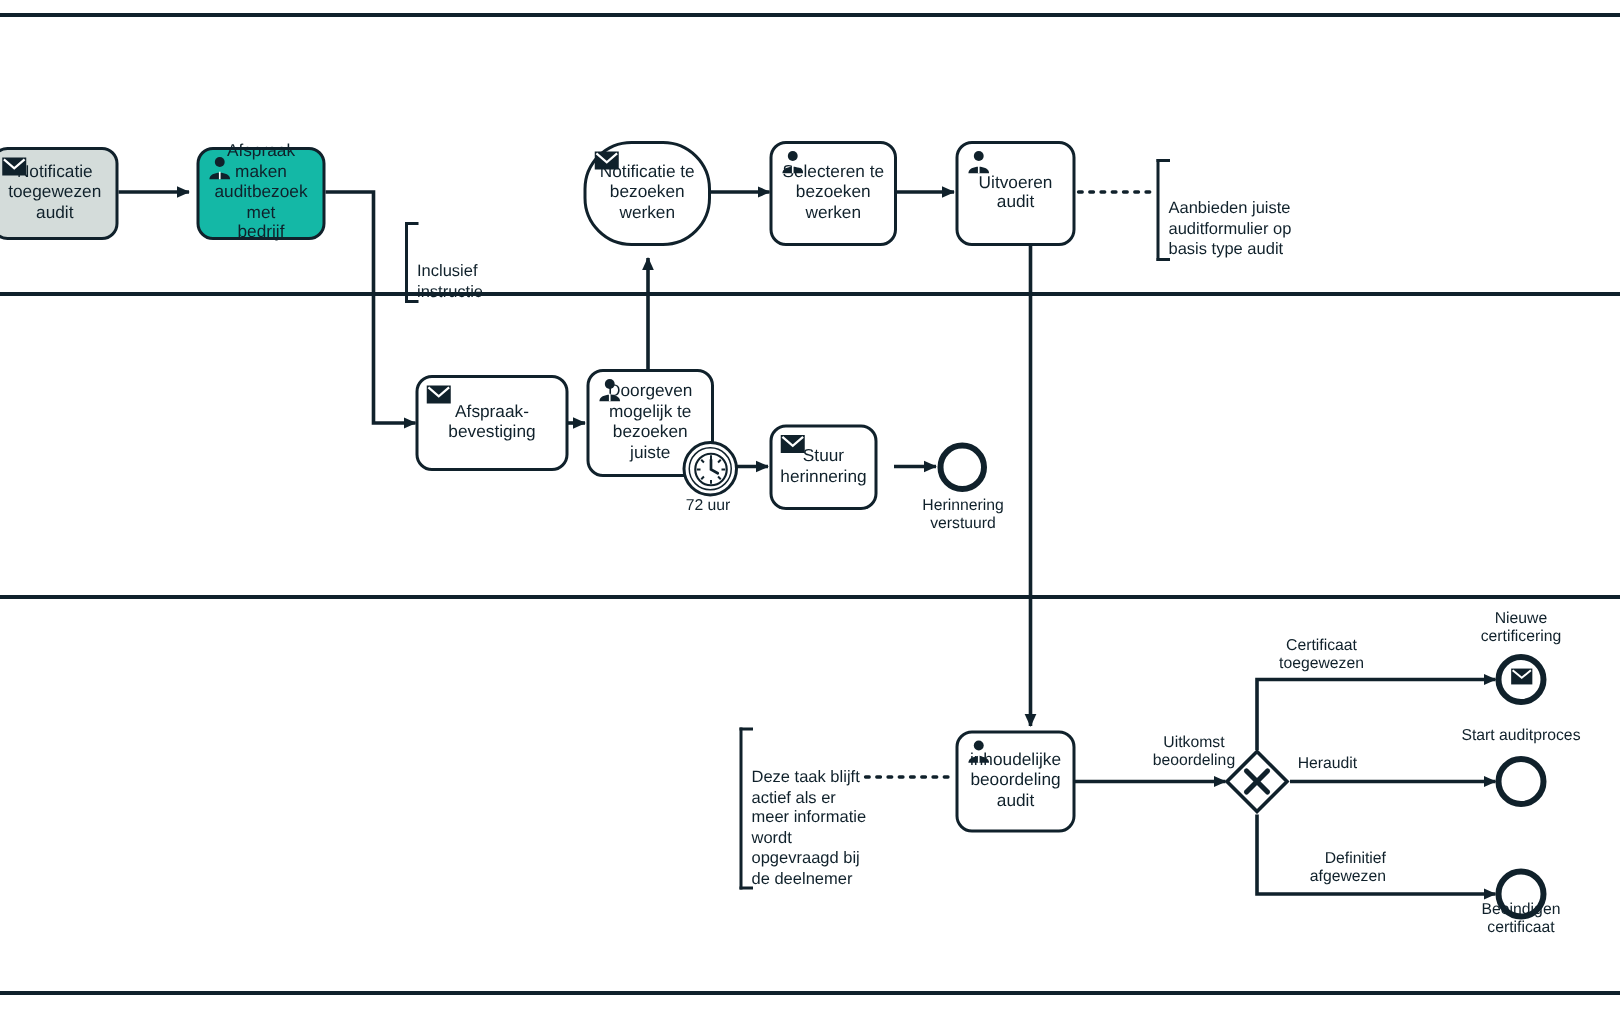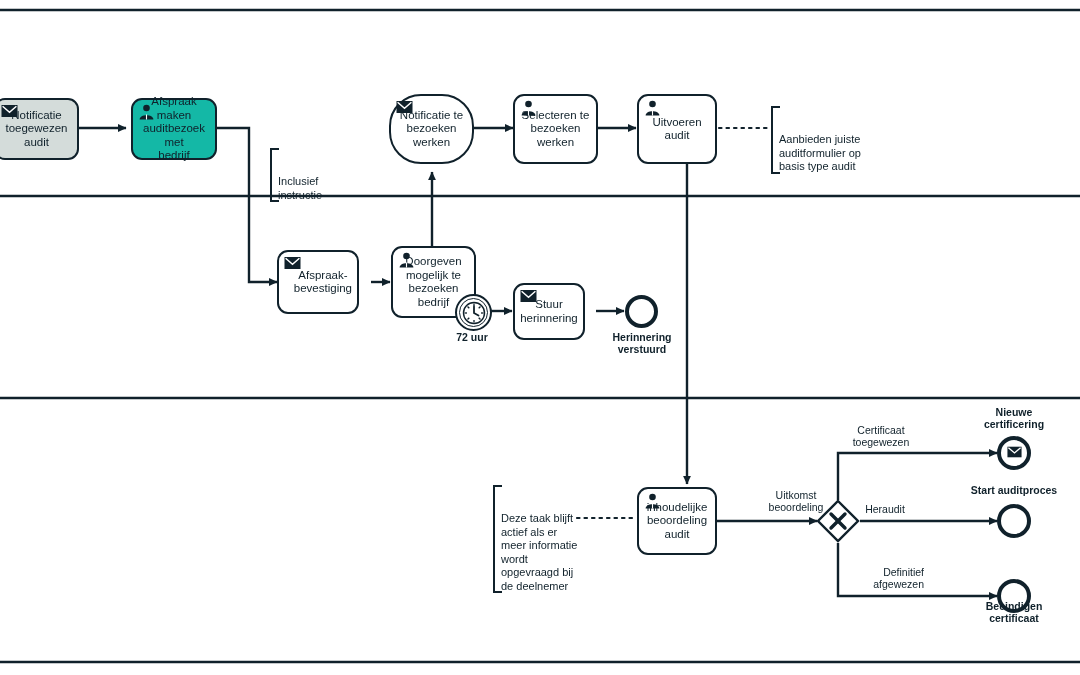--- a/index.html
+++ b/index.html
@@ -17,21 +17,21 @@
   .task.gray{background:#d4dcda;}
   .task.cyan{background:#14b8a6;}
 
   
   .ticon{position:absolute;left:5px;top:4px;width:17px;height:15px;}
 
   
   .event{border-radius:50%;box-sizing:border-box;background:#ffffff;}
   .event.end{border:4px solid #10212b;}
   .event.endmsg{border:4px solid #10212b;display:flex;align-items:center;justify-content:center;}
-  .elabel{position:absolute;text-align:center;font-size:10.5px;line-height:12px;white-space:pre-line;font-weight:bold;}
+  .elabel{position:absolute;text-align:center;font-size:10.5px;line-height:12px;white-space:pre-line;}
 
   
   .boundary{position:absolute;border:2.5px solid #10212b;border-radius:50%;background:#ffffff;}
   .boundary .inner{position:absolute;left:2px;top:2px;right:2px;bottom:2px;border:1.5px solid #10212b;border-radius:50%;}
 
   
   .gateway{position:absolute;}
 
   
   .annot{position:absolute;font-size:11px;line-height:13.5px;white-space:pre-line;
@@ -162,21 +162,21 @@
 auditformulier op
 basis type audit</span>
   </div>
 
   <div class="annot" style="left:270px;top:148px;width:80px;">
     <span class="bracket"></span>
     <span>Inclusief
 instructie</span>
   </div>
 
-  <div class="node task" style="left:277px;top:250px;width:82px;height:64px;justify-content:flex-end;">
+  <div class="node task" style="left:277px;top:250px;width:102px;height:64px;">
     <span class="ticon">
       <svg width="17" height="15" viewBox="0 0 17 15">
           <rect x="0.5" y="1" width="16" height="12" fill="#10212b"></rect>
           <path d="M1.6,2.2 L8.5,8.2 L15.4,2.2" stroke="#ffffff" stroke-width="1.5" fill="none"></path>
         </svg>
     </span>
     <span class="tlabel">Afspraak-
 bevestiging</span>
   </div>
 
@@ -184,21 +184,21 @@
     <span class="ticon">
       <svg width="17" height="16" viewBox="0 0 17 16">
           <circle cx="8.5" cy="4" r="3.3" fill="#10212b"></circle>
           <path d="M1.6,15.5 C1.6,9.8 15.4,9.8 15.4,15.5" fill="#10212b"></path>
           <path d="M8.5,10.5 L8.5,15.5" stroke="#ffffff" stroke-width="1.1"></path>
         </svg>
     </span>
     <span class="tlabel">Doorgeven
 mogelijk te
 bezoeken
-bedrijf</span>
+juiste</span>
   </div>
 
   <div class="boundary" style="left:455px;top:294px;width:33px;height:33px;">
     <span class="inner">
       <svg width="28" height="28" viewBox="0 0 28 28" style="position:absolute;left:-0.5px;top:-0.5px;">
         <circle cx="14" cy="14" r="10.5" fill="none" stroke="#10212b" stroke-width="1.4"></circle>
         <g stroke="#10212b" stroke-width="1.3">
           <line x1="14" y1="4.5" x2="14" y2="7"></line>
             <line x1="14" y1="21" x2="14" y2="23.5"></line>
           <line x1="4.5" y1="14" x2="7" y2="14"></line>

